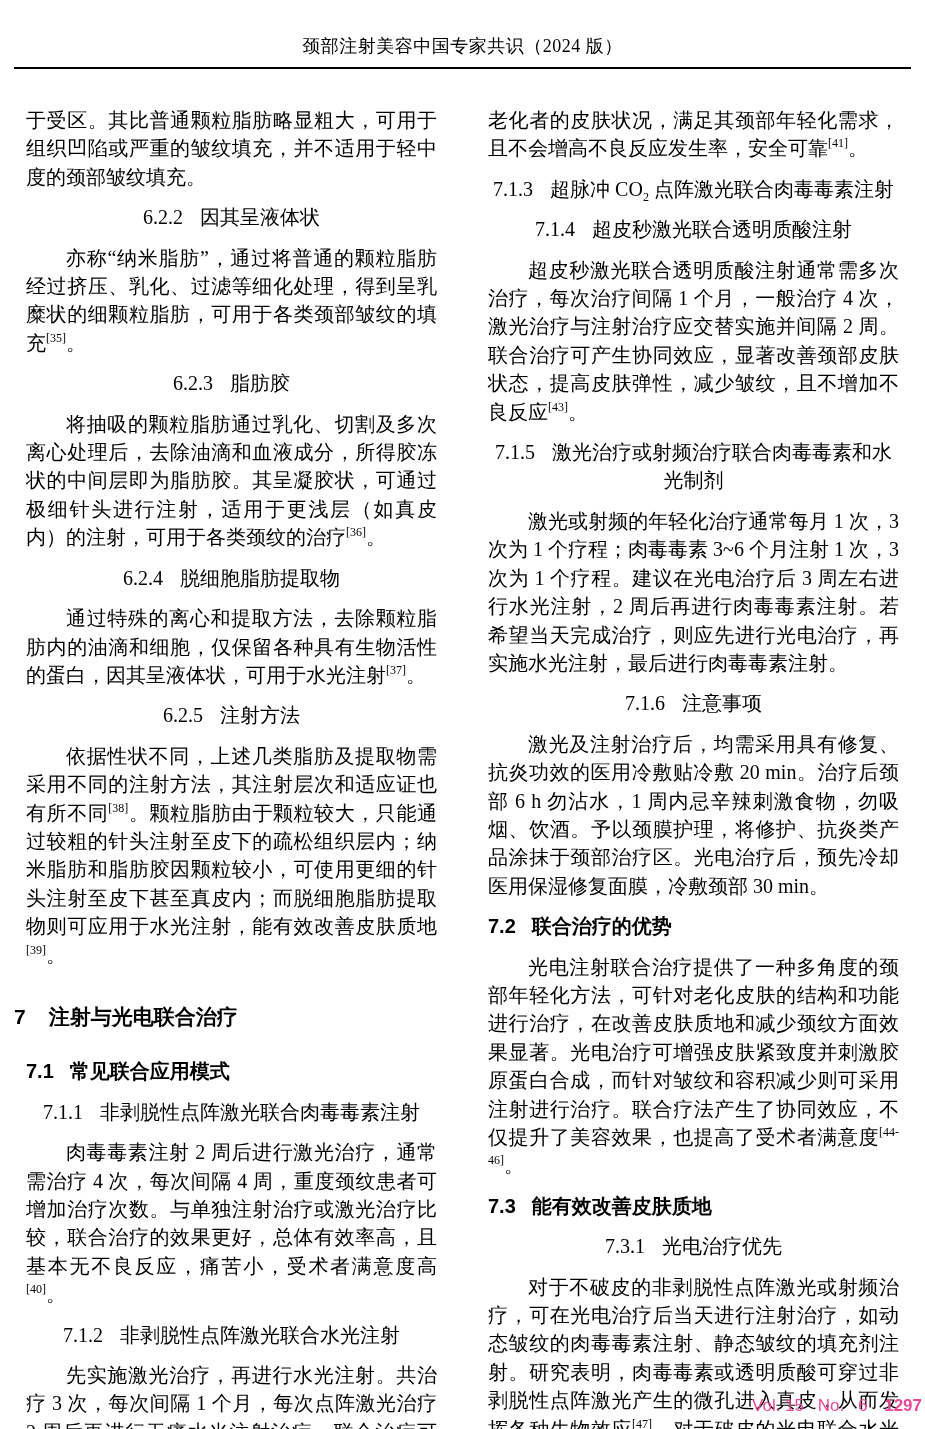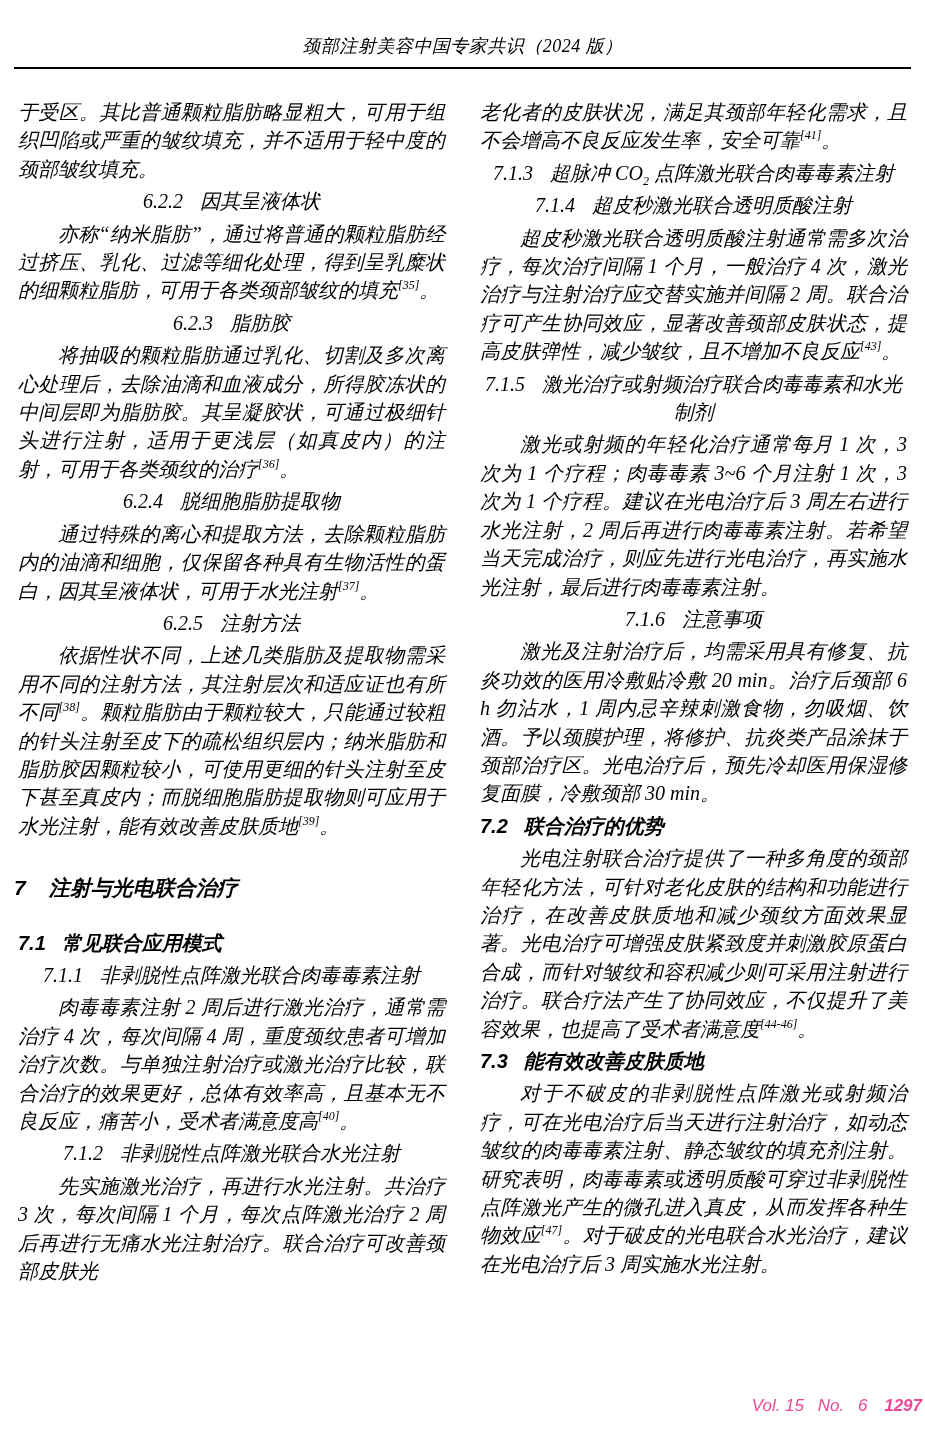--- a/index.html
+++ b/index.html
@@ -5,21 +5,20 @@
   html,body{margin:0;padding:0;background:#888;}
   .page{
     position:relative;
     width:925px;height:1429px;
     margin:0 auto;
     background:#ffffff;
     color:#000;
     font-family:"Liberation Serif","DejaVu Serif",serif;
     overflow:hidden;
     box-sizing:border-box;
-    font-style:italic;
   }
   
   .header-title{
     padding-top:34px;
     text-align:center;
     font-size:18px;
     letter-spacing:0.5px;
     color:#000;
   }
   .header-rule{
@@ -33,21 +32,21 @@
     gap:27px;
     padding:25px 14px 0 14px;
   }
   .col{
     flex:1 1 0;
     font-size:20px;
     line-height:28.4px;
     text-align:justify;
     text-justify:inter-character;
   }
-  .blk{margin:4px;}
+  .blk{margin:12px;}
   .p{text-indent:2em;}
   .p-cont{text-indent:0;}
   .h1{
     font-family:"Liberation Sans","DejaVu Sans",sans-serif;
     font-weight:bold;
     font-size:21px;
     margin:34px 0 26px 0;
     text-align:left;
     text-indent:0;
   }
@@ -122,20 +121,21 @@
         <div class="blk h3"><span class="num">7.1.3</span><span>超脉冲 CO</span><sub>2</sub><span> 点阵激光联合肉毒毒素注射</span></div>
         <div class="blk h3"><span class="num">7.1.4</span><span>超皮秒激光联合透明质酸注射</span></div>
         <div class="blk p"><span>超皮秒激光联合透明质酸注射通常需多次治疗，每次治疗间隔 1 个月，一般治疗 4 次，激光治疗与注射治疗应交替实施并间隔 2 周。联合治疗可产生协同效应，显著改善颈部皮肤状态，提高皮肤弹性，减少皱纹，且不增加不良反应</span><sup>[43]</sup><span>。</span></div>
         <div class="blk h3"><span class="num">7.1.5</span><span>激光治疗或射频治疗联合肉毒毒素和水光制剂</span></div>
         <div class="blk p"><span>激光或射频的年轻化治疗通常每月 1 次，3 次为 1 个疗程；肉毒毒素 3~6 个月注射 1 次，3 次为 1 个疗程。建议在光电治疗后 3 周左右进行水光注射，2 周后再进行肉毒毒素注射。若希望当天完成治疗，则应先进行光电治疗，再实施水光注射，最后进行肉毒毒素注射。</span></div>
         <div class="blk h3"><span class="num">7.1.6</span><span>注意事项</span></div>
         <div class="blk p"><span>激光及注射治疗后，均需采用具有修复、抗炎功效的医用冷敷贴冷敷 20 min。治疗后颈部 6 h 勿沾水，1 周内忌辛辣刺激食物，勿吸烟、饮酒。予以颈膜护理，将修护、抗炎类产品涂抹于颈部治疗区。光电治疗后，预先冷却医用保湿修复面膜，冷敷颈部 30 min。</span></div>
         <div class="blk h2"><span class="num">7.2</span><span>联合治疗的优势</span></div>
         <div class="blk p"><span>光电注射联合治疗提供了一种多角度的颈部年轻化方法，可针对老化皮肤的结构和功能进行治疗，在改善皮肤质地和减少颈纹方面效果显著。光电治疗可增强皮肤紧致度并刺激胶原蛋白合成，而针对皱纹和容积减少则可采用注射进行治疗。联合疗法产生了协同效应，不仅提升了美容效果，也提高了受术者满意度</span><sup>[44-46]</sup><span>。</span></div>
         <div class="blk h2"><span class="num">7.3</span><span>能有效改善皮肤质地</span></div>
+        <div class="blk h3"><span class="num">7.3.1</span><span>光电治疗优先</span></div>
         <div class="blk p"><span>对于不破皮的非剥脱性点阵激光或射频治疗，可在光电治疗后当天进行注射治疗，如动态皱纹的肉毒毒素注射、静态皱纹的填充剂注射。研究表明，肉毒毒素或透明质酸可穿过非剥脱性点阵激光产生的微孔进入真皮，从而发挥各种生物效应</span><sup>[47]</sup><span>。对于破皮的光电联合水光治疗，建议在光电治疗后 3 周实施水光注射。</span></div>
       </div>
   </div>
 
   <div class="footer">
     <span>Vol. 15</span>
     <span>No.</span>
     <span>6</span>
     <span class="pageno">1297</span>
   </div>

